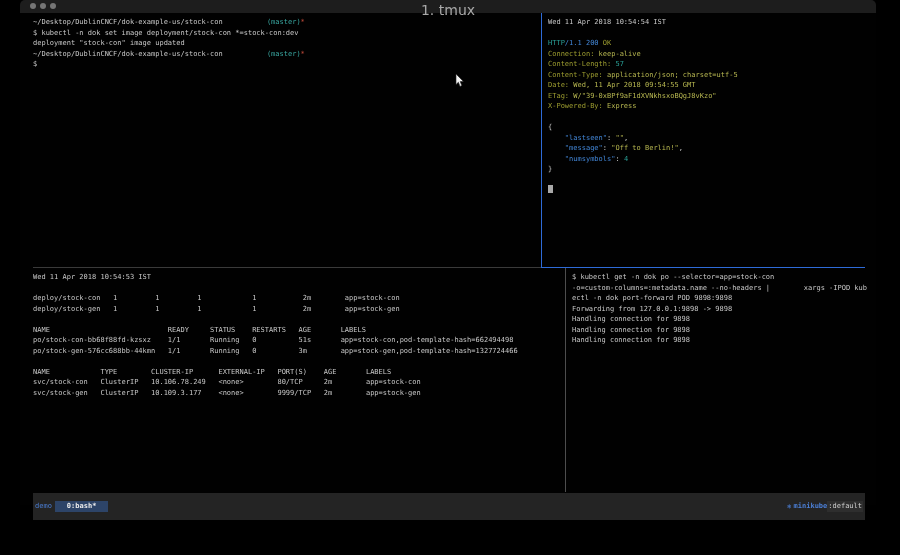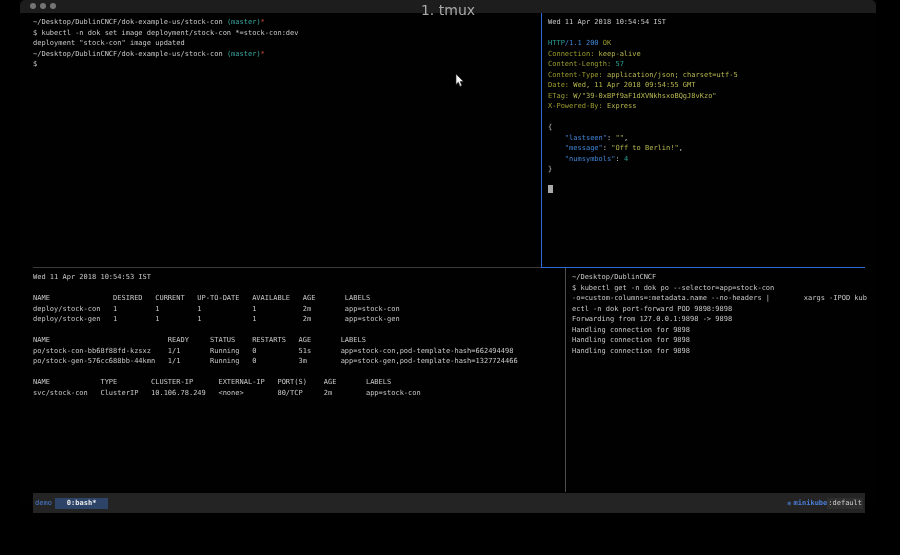--- a/index.html
+++ b/index.html
@@ -18,34 +18,34 @@
     position:absolute;left:0;right:0;top:1.5px;text-align:center;color:#a8a8a8;
     font-size:14px;font-family:"DejaVu Sans",sans-serif;
   }
   .pane{position:absolute;overflow:hidden;}
   #pane-tl{left:13px;top:17px;width:505px;height:248px;}
   #pane-tr{left:528px;top:17px;width:326px;height:248px;}
   #pane-bl{left:13px;top:272px;width:531px;height:218px;}
   #pane-br{left:552px;top:272px;width:300px;height:218px;}
   .tline{white-space:pre;font-size:7px;line-height:10.5px;min-height:10.5px;color:#c9c9c9;}
   .c-fg{color:#c9c9c9;}
-  .c-teal{color:#3aa8a2;}
+  .c-teal{color:#3aa8a2;margin-left:40px;}
   .c-red{color:#bf4a3a;}
   .c-blue{color:#4387d8;}
   .c-olive{color:#9d9d30;}
   .c-yellow{color:#b8b851;margin-top:24px;}
   .c-cyan{color:#2aa198;}
   .c-cursor{display:inline-block;width:5px;height:7.5px;background:#a9a9a9;}
   .divider{position:absolute;}
   #div-v-active{left:521px;top:13px;width:1px;height:255px;background:#2e6bd8;}
   #div-h-left{left:13px;top:267px;width:508px;height:1px;background:#3a3a3a;}
   #div-h-active{left:521px;top:267px;width:324px;height:1px;background:#2e6bd8;}
   #div-v-bottom{left:545px;top:268px;width:1px;height:224px;background:#4d4d4d;}
   .statusbar{
-    position:absolute;left:13px;top:493px;width:832px;height:20px;background:#242424;
+    position:absolute;left:13px;top:493px;width:832px;height:27px;background:#242424;
     display:flex;align-items:center;font-size:7px;line-height:11px;
   }
   .sb-session{color:#4b7fd6;margin-left:2px;}
   .sb-window{color:#ececec;font-weight:bold;background:#2d4468;padding:0 12px;margin-left:3px;}
   .sb-right{margin-left:auto;display:flex;align-items:center;margin-right:2px;}
   .kube-icon{color:#4b7fd6;font-size:8px;margin-right:2px;}
   .kube-ctx{color:#4b7fd6;font-weight:bold;}
   .kube-ns{color:#cfcfcf;background:#2e2e2e;padding:0 1px;}
   .mouse-pointer{position:absolute;left:435px;top:74px;width:9px;height:13px;}
 </style>
@@ -87,34 +87,33 @@
       <div class="tline"><span class="c-fg">    </span><span class="c-blue">"message"</span><span class="c-fg">: </span><span class="c-yellow">"Off to Berlin!"</span><span class="c-fg">,</span></div>
       <div class="tline"><span class="c-fg">    </span><span class="c-blue">"numsymbols"</span><span class="c-fg">: </span><span class="c-cyan">4</span></div>
       <div class="tline"><span class="c-fg">}</span></div>
       <div class="tline"><span class="c-fg"></span></div>
       <div class="tline"><span class="c-cursor"> </span></div>
     </div>
 
   <div id="pane-bl" class="pane">
       <div class="tline"><span class="c-fg">Wed 11 Apr 2018 10:54:53 IST</span></div>
       <div class="tline"><span class="c-fg"></span></div>
-      <div class="tline"><span class="c-fg">NAME               DESIRED   CURRENT   UP-TO-DATE   AVAILABLE   AGE       LABELS</span></div>
       <div class="tline"><span class="c-fg">deploy/stock-con   1         1         1            1           2m        app=stock-con</span></div>
       <div class="tline"><span class="c-fg">deploy/stock-gen   1         1         1            1           2m        app=stock-gen</span></div>
       <div class="tline"><span class="c-fg"></span></div>
       <div class="tline"><span class="c-fg">NAME                            READY     STATUS    RESTARTS   AGE       LABELS</span></div>
       <div class="tline"><span class="c-fg">po/stock-con-bb68f88fd-kzsxz    1/1       Running   0          51s       app=stock-con,pod-template-hash=662494498</span></div>
       <div class="tline"><span class="c-fg">po/stock-gen-576cc688bb-44kmn   1/1       Running   0          3m        app=stock-gen,pod-template-hash=1327724466</span></div>
       <div class="tline"><span class="c-fg"></span></div>
       <div class="tline"><span class="c-fg">NAME            TYPE        CLUSTER-IP      EXTERNAL-IP   PORT(S)    AGE       LABELS</span></div>
       <div class="tline"><span class="c-fg">svc/stock-con   ClusterIP   10.106.78.249   &lt;none&gt;        80/TCP     2m        app=stock-con</span></div>
+      <div class="tline"><span class="c-fg">svc/stock-gen   ClusterIP   10.109.3.177    &lt;none&gt;        9999/TCP   2m        app=stock-gen</span></div>
     </div>
 
   <div id="pane-br" class="pane">
-      <div class="tline"><span class="c-fg">~/Desktop/DublinCNCF</span></div>
       <div class="tline"><span class="c-fg">$ kubectl get -n dok po --selector=app=stock-con</span></div>
       <div class="tline"><span class="c-fg">-o=custom-columns=:metadata.name --no-headers |        xargs -IPOD kub</span></div>
       <div class="tline"><span class="c-fg">ectl -n dok port-forward POD 9898:9898</span></div>
       <div class="tline"><span class="c-fg">Forwarding from 127.0.0.1:9898 -&gt; 9898</span></div>
       <div class="tline"><span class="c-fg">Handling connection for 9898</span></div>
       <div class="tline"><span class="c-fg">Handling connection for 9898</span></div>
       <div class="tline"><span class="c-fg">Handling connection for 9898</span></div>
     </div>
 
   <div id="div-v-active" class="divider"></div>

